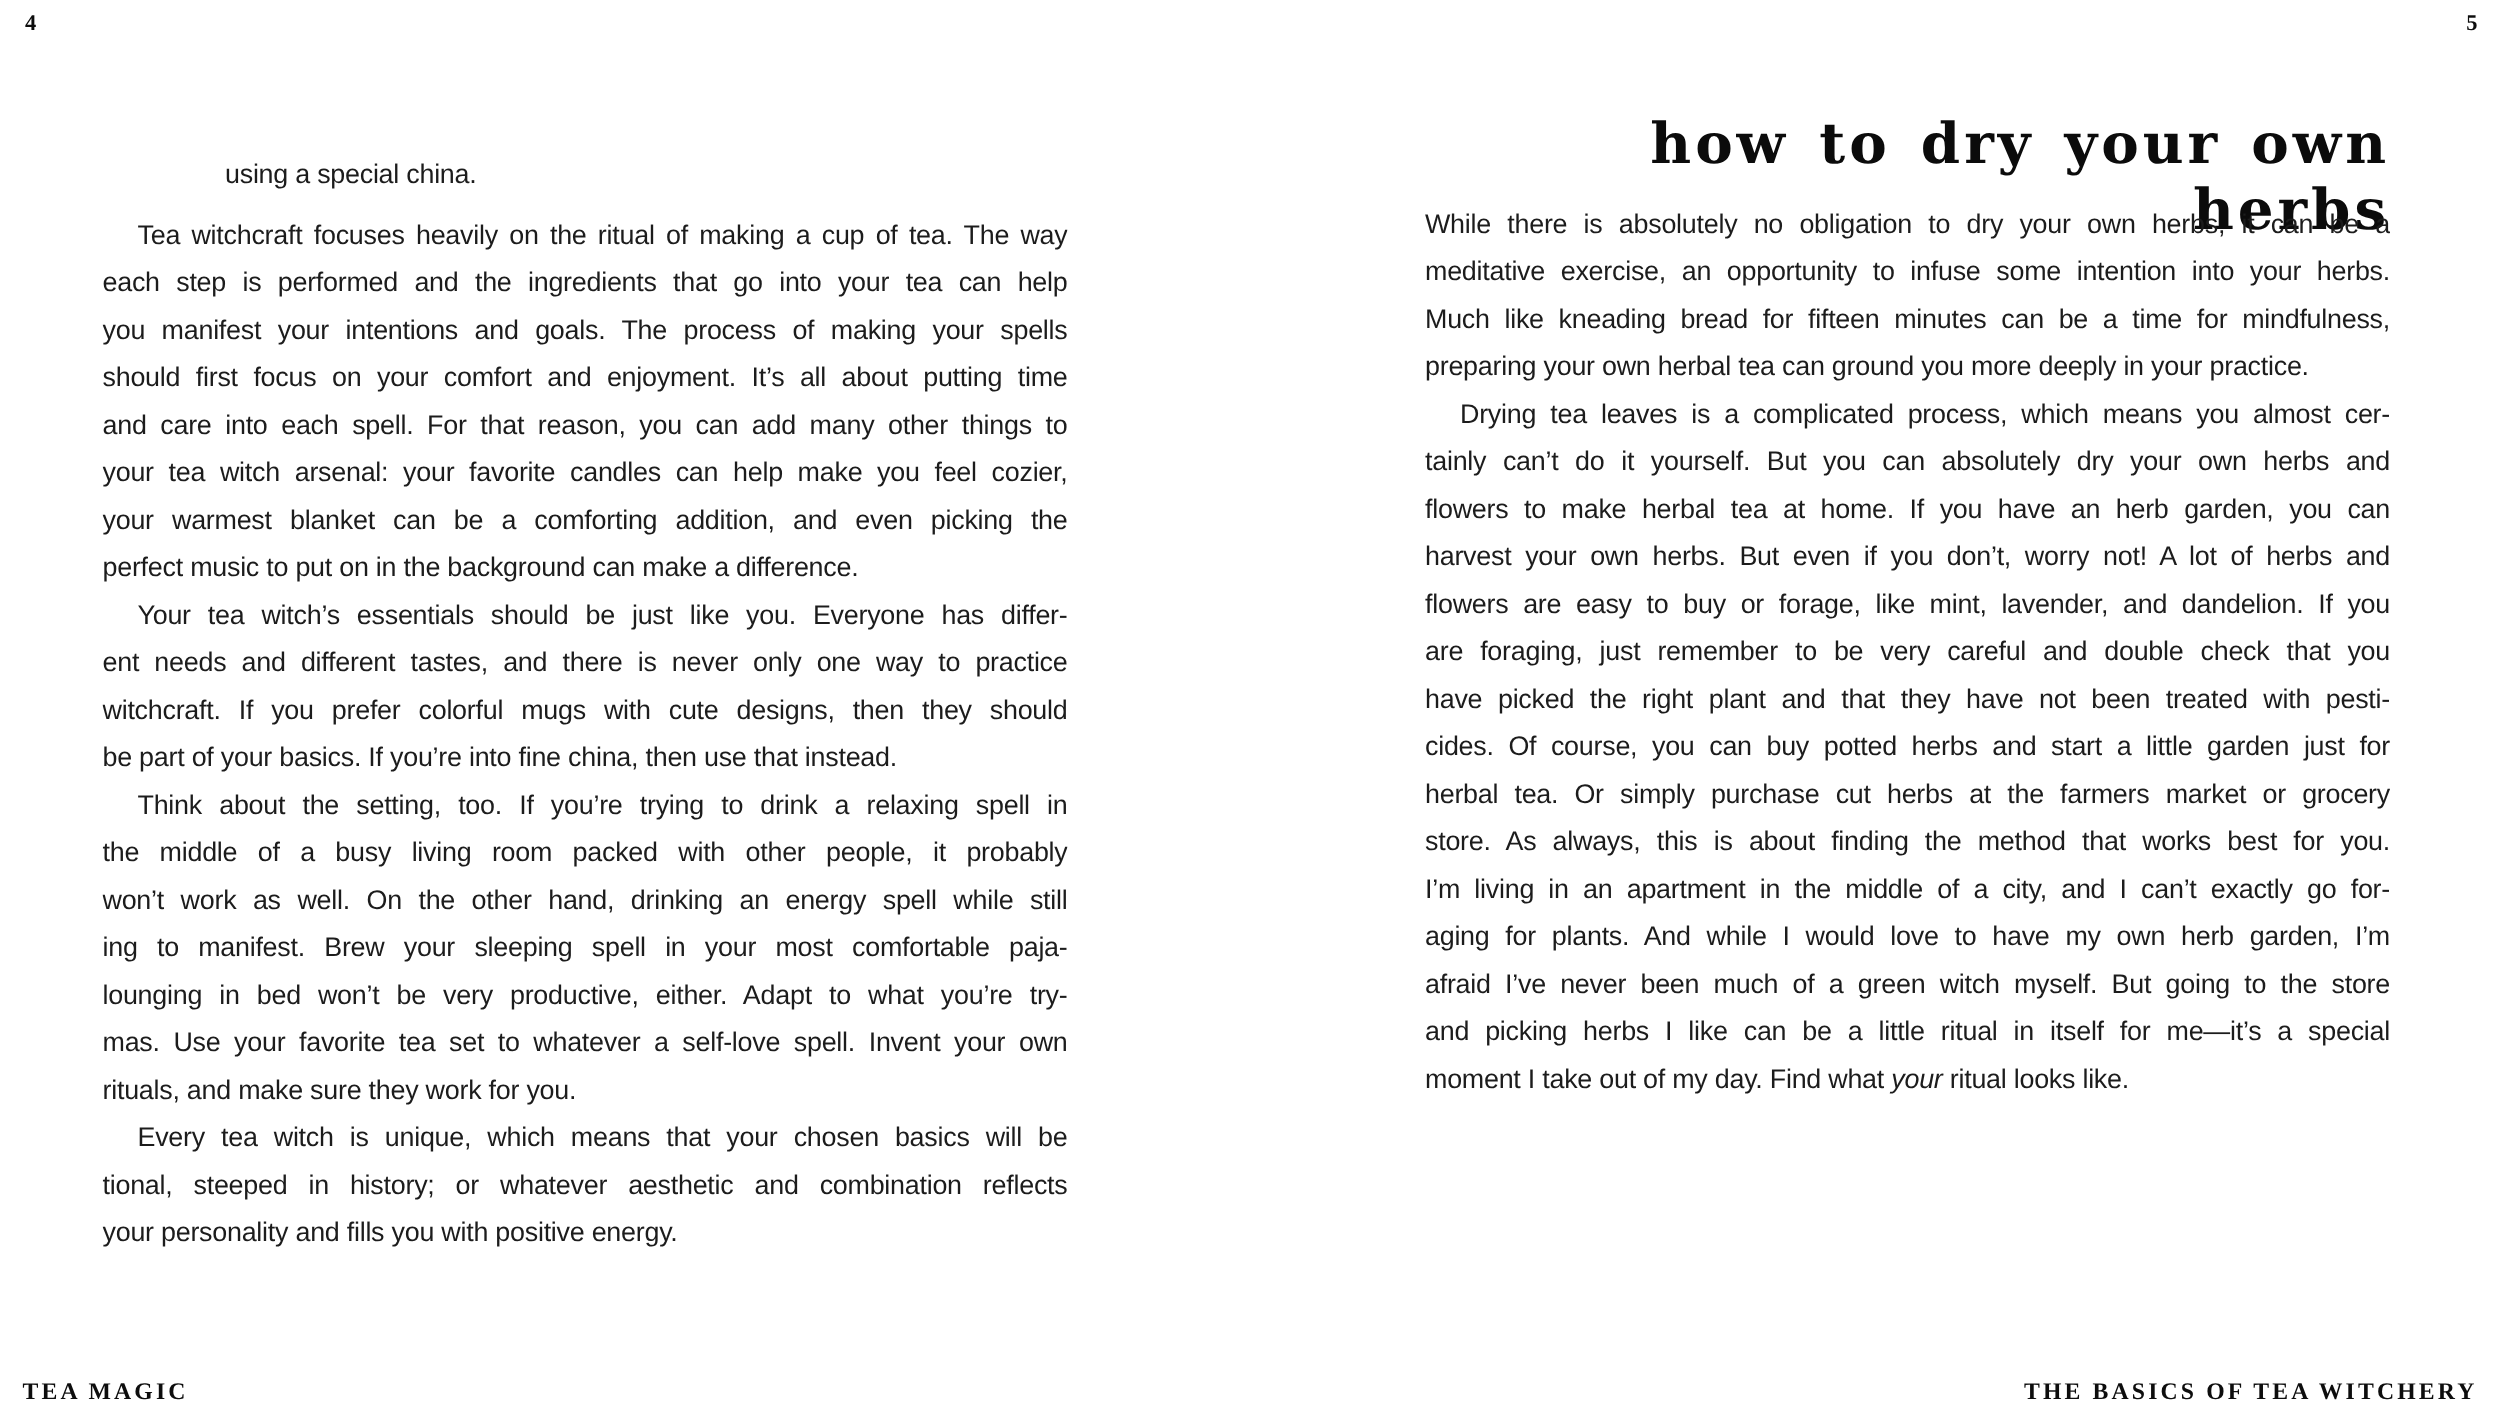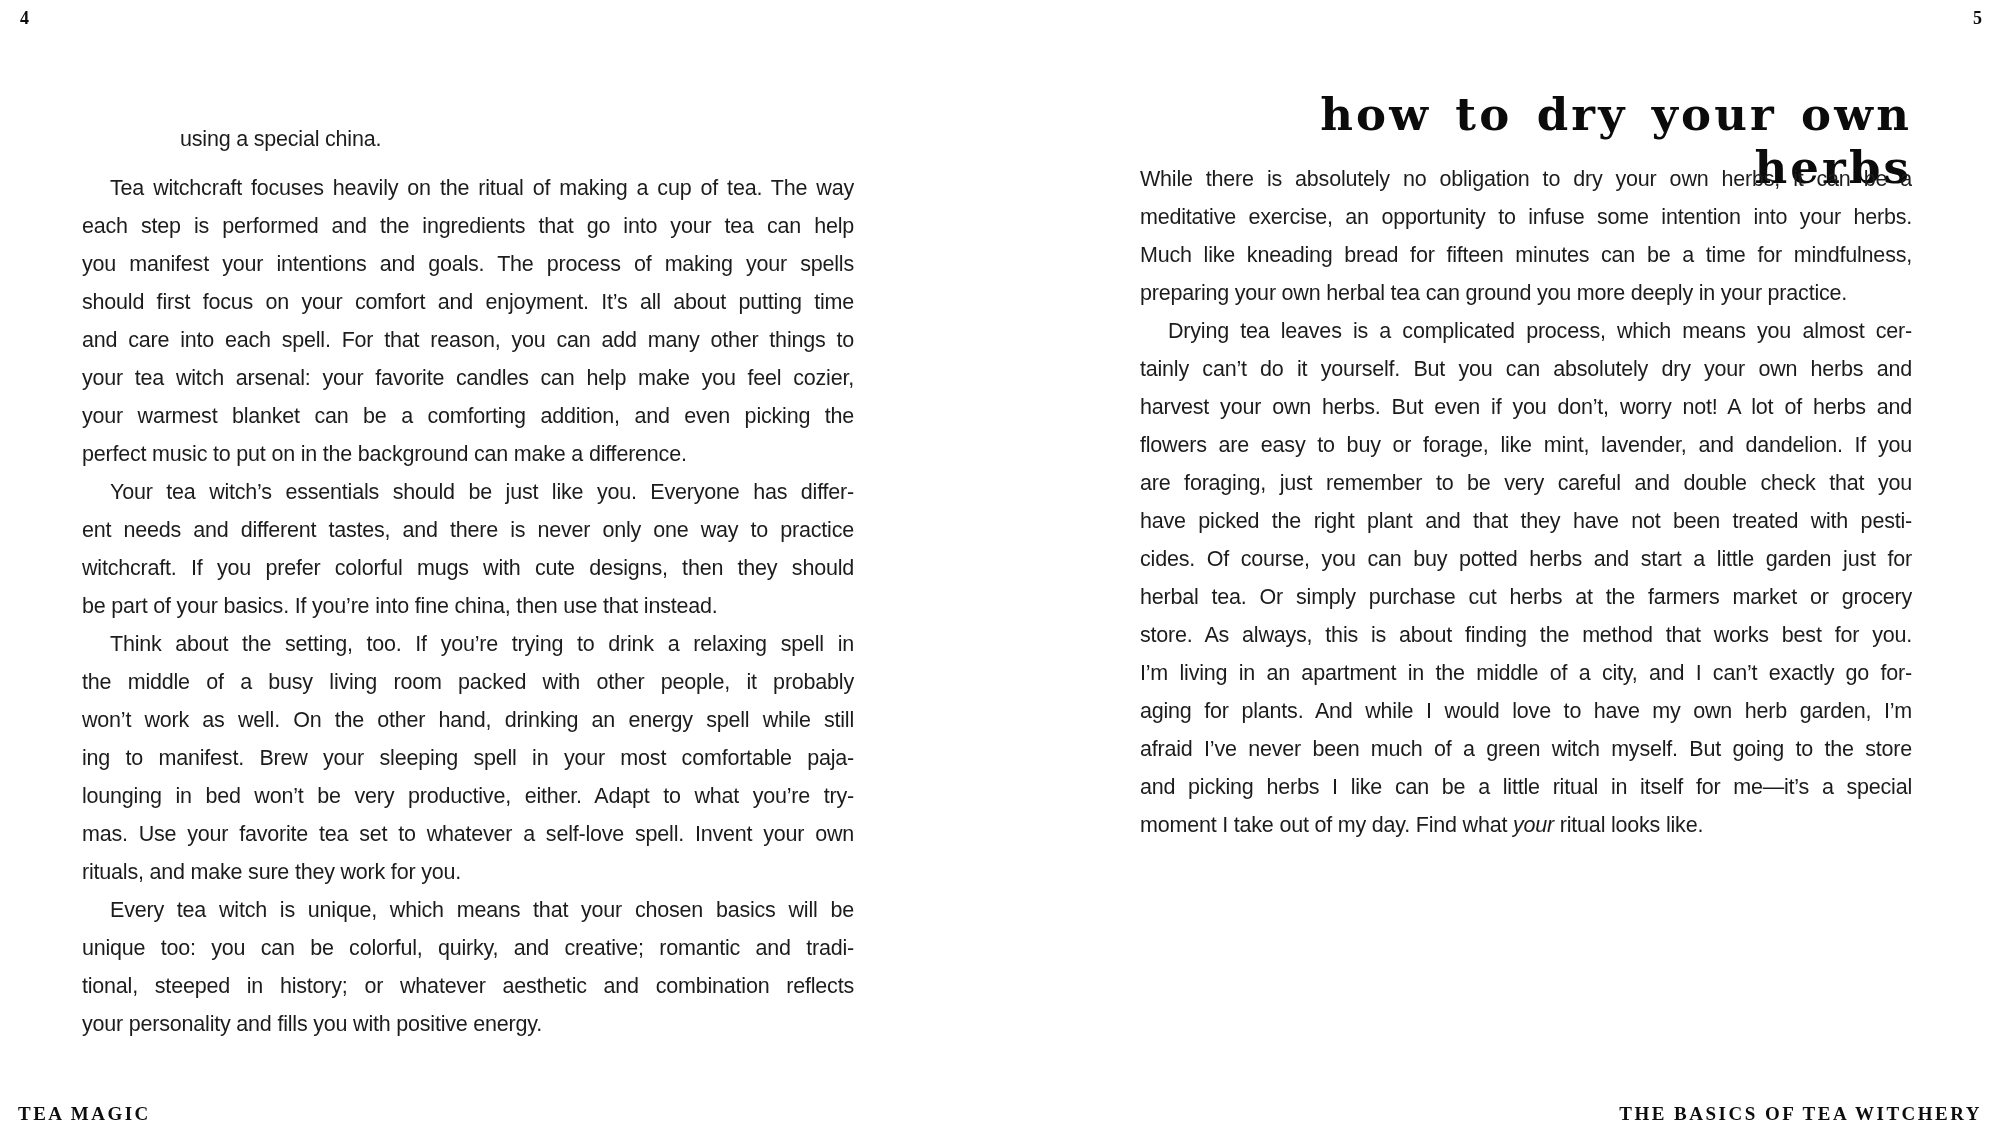--- a/index.html
+++ b/index.html
@@ -114,38 +114,38 @@
         <div class="line indent">Think about the setting, too. If you’re trying to drink a relaxing spell in</div>
         <div class="line">the middle of a busy living room packed with other people, it probably</div>
         <div class="line">won’t work as well. On the other hand, drinking an energy spell while still</div>
         <div class="line">ing to manifest. Brew your sleeping spell in your most comfortable paja-</div>
         <div class="line">lounging in bed won’t be very productive, either. Adapt to what you’re try-</div>
         <div class="line">mas. Use your favorite tea set to whatever a self-love spell. Invent your own</div>
         <div class="line last">rituals, and make sure they work for you.</div>
       </div>
     <div>
         <div class="line indent">Every tea witch is unique, which means that your chosen basics will be</div>
-        <div class="line">unique too: you can be colorful, quirky, and creative; romantic and tradi-</div>
         <div class="line">tional, steeped in history; or whatever aesthetic and combination reflects</div>
         <div class="line last">your personality and fills you with positive energy.</div>
       </div>
   </div>
 
   <div id="chapter-heading">how to dry your own herbs</div>
 
   <div id="right-column" class="text-column">
     <div>
         <div class="line">While there is absolutely no obligation to dry your own herbs, it can be a</div>
         <div class="line">meditative exercise, an opportunity to infuse some intention into your herbs.</div>
         <div class="line">Much like kneading bread for fifteen minutes can be a time for mindfulness,</div>
         <div class="line last">preparing your own herbal tea can ground you more deeply in your practice.</div>
       </div>
     <div>
         <div class="line indent">Drying tea leaves is a complicated process, which means you almost cer-</div>
         <div class="line">tainly can’t do it yourself. But you can absolutely dry your own herbs and</div>
+        <div class="line">flowers to make herbal tea at home. If you have an herb garden, you can</div>
         <div class="line">harvest your own herbs. But even if you don’t, worry not! A lot of herbs and</div>
         <div class="line">flowers are easy to buy or forage, like mint, lavender, and dandelion. If you</div>
         <div class="line">are foraging, just remember to be very careful and double check that you</div>
         <div class="line">have picked the right plant and that they have not been treated with pesti-</div>
         <div class="line">cides. Of course, you can buy potted herbs and start a little garden just for</div>
         <div class="line">herbal tea. Or simply purchase cut herbs at the farmers market or grocery</div>
         <div class="line">store. As always, this is about finding the method that works best for you.</div>
         <div class="line">I’m living in an apartment in the middle of a city, and I can’t exactly go for-</div>
         <div class="line">aging for plants. And while I would love to have my own herb garden, I’m</div>
         <div class="line">afraid I’ve never been much of a green witch myself. But going to the store</div>

